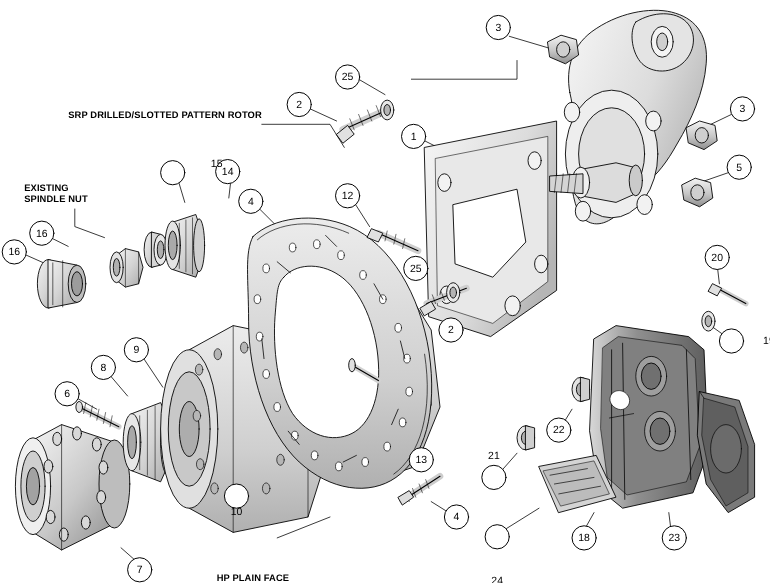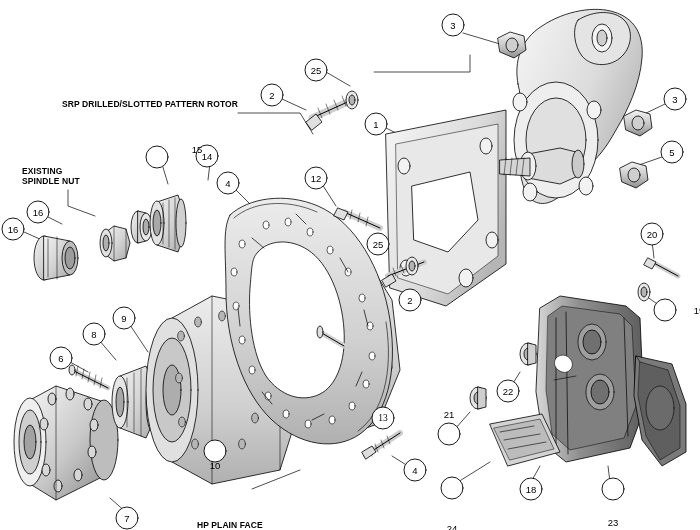--- a/index.html
+++ b/index.html
@@ -515,28 +515,28 @@
   <div class="balloon-num" style="left:664px; top:92px;">3</div>
   <div class="balloon-num" style="left:404px; top:463px;">4</div>
   <div class="balloon-num" style="left:661px; top:145px;">5</div>
   <div class="balloon-num" style="left:50px;  top:351px;">6</div>
   <div class="balloon-num" style="left:116px; top:511px;">7</div>
   <div class="balloon-num" style="left:83px;  top:327px;">8</div>
   <div class="balloon-num" style="left:113px; top:311px;">9</div>
   <div class="balloon-num" style="left:204px; top:444px;margin-top:14px;">10</div>
   <div class="balloon-num" style="left:217px; top:176px;">4</div>
   <div class="balloon-num" style="left:305px; top:171px;">12</div>
-  <div class="balloon-num" style="left:372px; top:411px;font-family:Liberation Serif, serif;">13</div>
+  <div class="balloon-num" style="left:372px; top:411px;">13</div>
   <div class="balloon-num" style="left:196px; top:149px;">14</div>
   <div class="balloon-num" style="left:146px; top:142px;padding-left:40px;">15</div>
   <div class="balloon-num" style="left:27px;  top:205px;">16</div>
   <div class="balloon-num" style="left:2px;   top:222px;">16</div>
   <div class="balloon-num" style="left:520px; top:482px;">18</div>
   <div class="balloon-num" style="left:654px; top:303px;margin-left:34px;">19</div>
   <div class="balloon-num" style="left:641px; top:227px;">20</div>
   <div class="balloon-num" style="left:438px; top:407px;">21</div>
   <div class="balloon-num" style="left:497px; top:384px;">22</div>
-  <div class="balloon-num" style="left:602px; top:482px;margin-top:33px;">23</div>
+  <div class="balloon-num" style="left:602px; top:482px;">23</div>
   <div class="balloon-num" style="left:441px; top:481px;margin-top:40px;">24</div>
   <div class="balloon-num" style="left:305px; top:63px;">25</div>
   <div class="balloon-num" style="left:367px; top:237px;">25</div>
 
 </div>
 
 </body></html>

